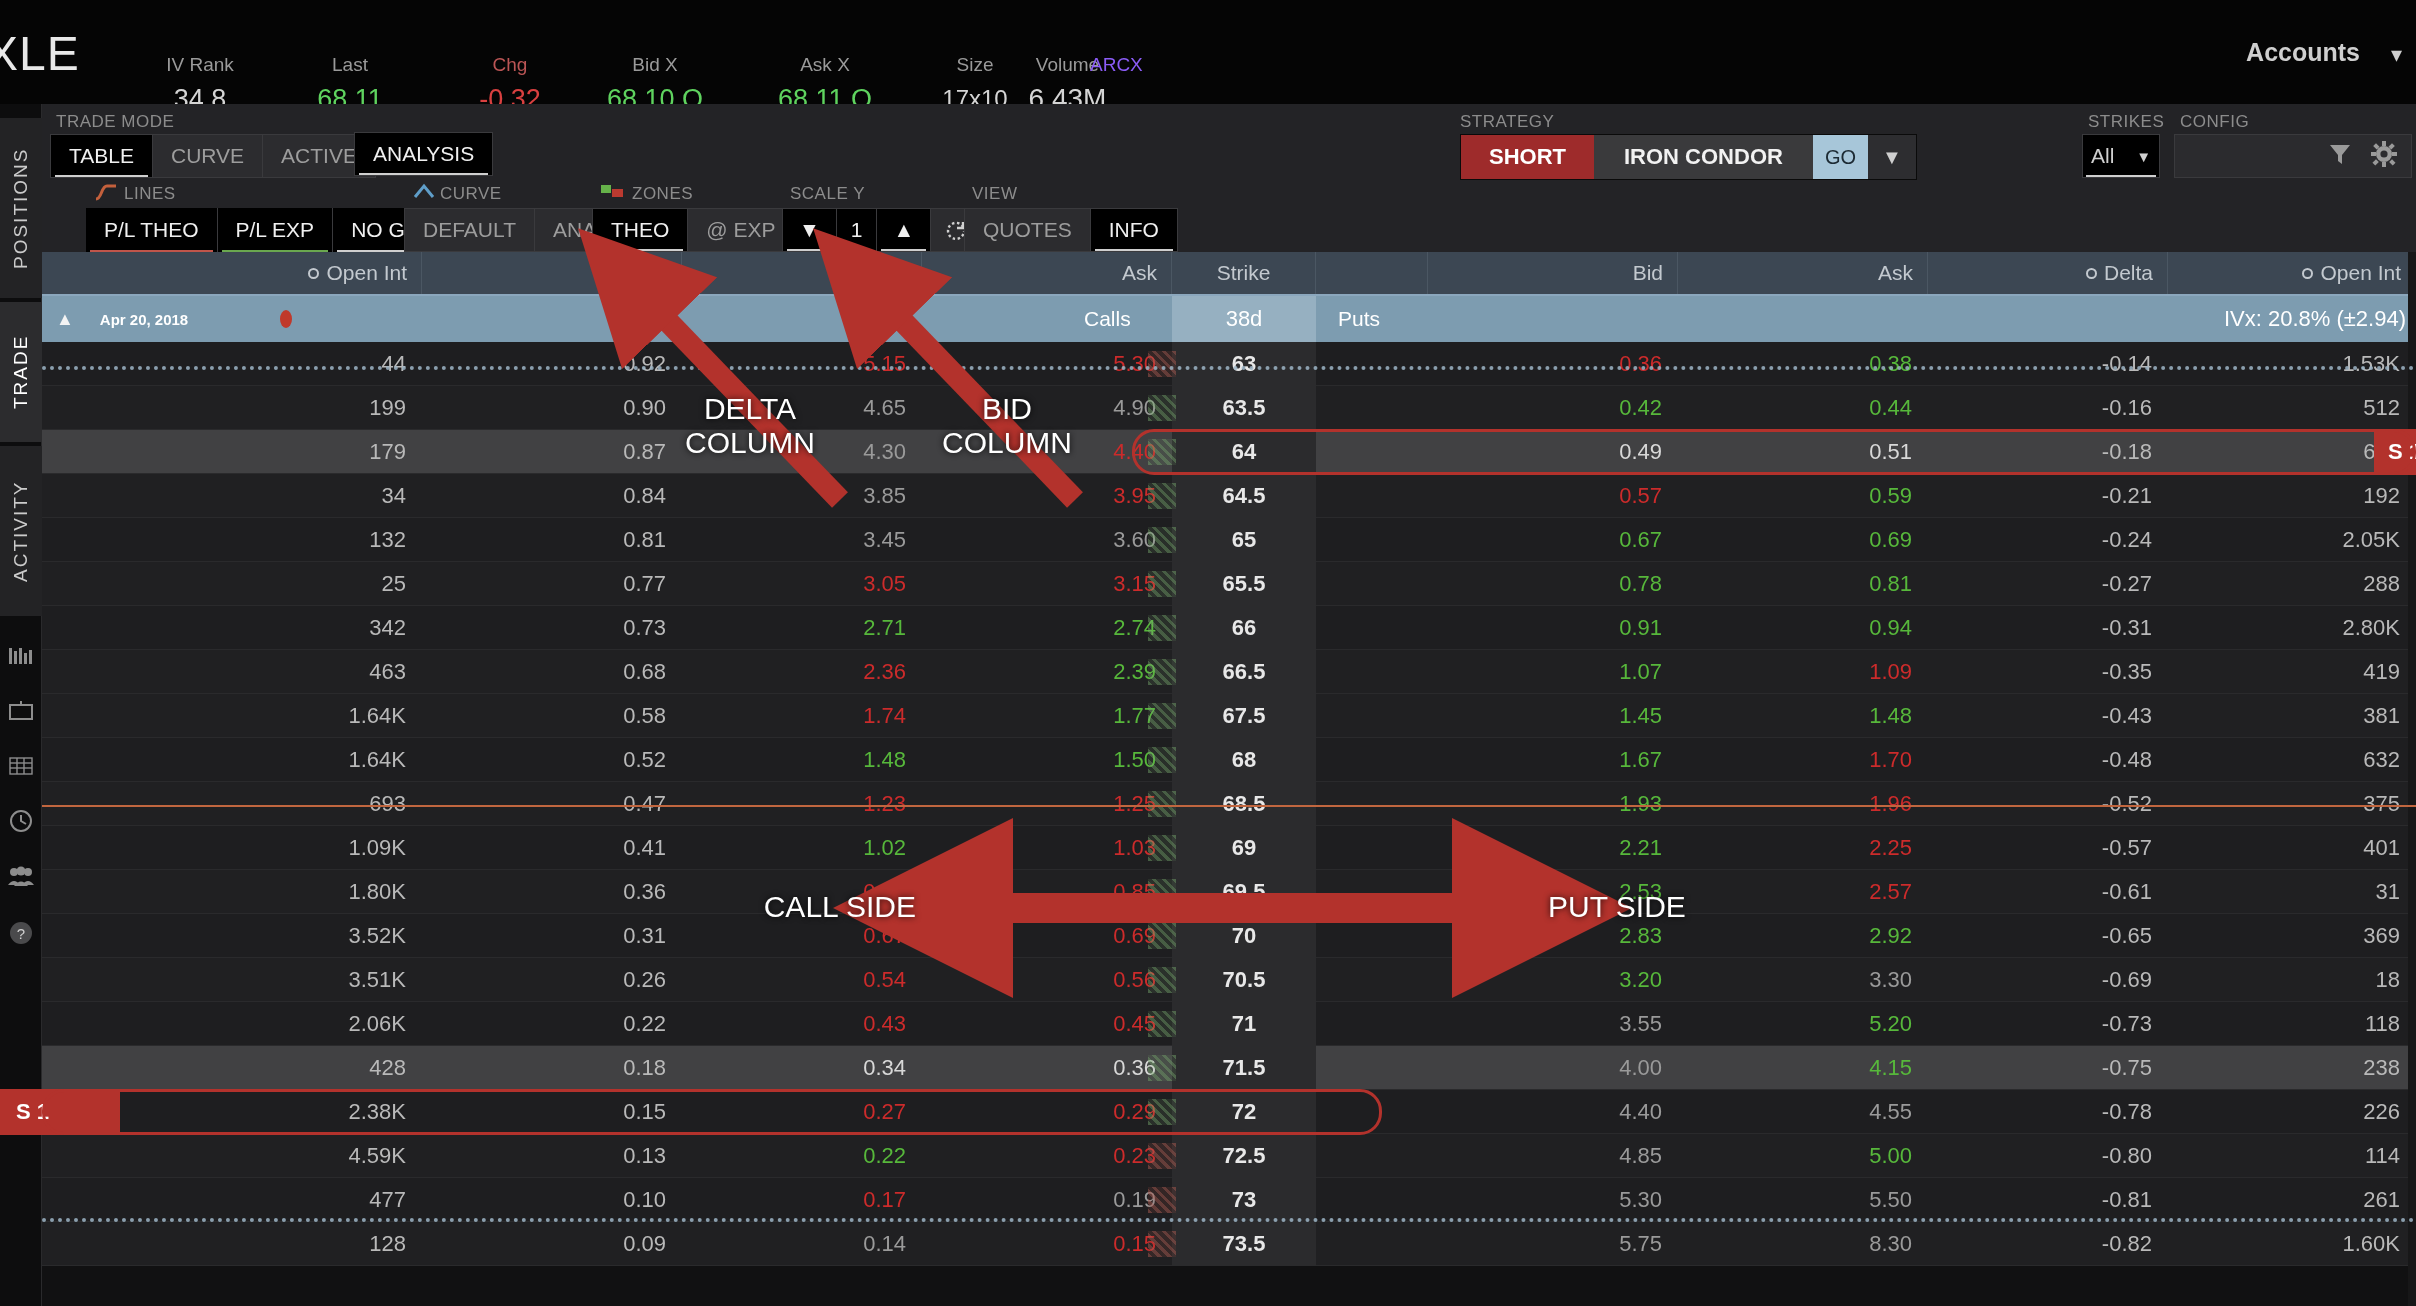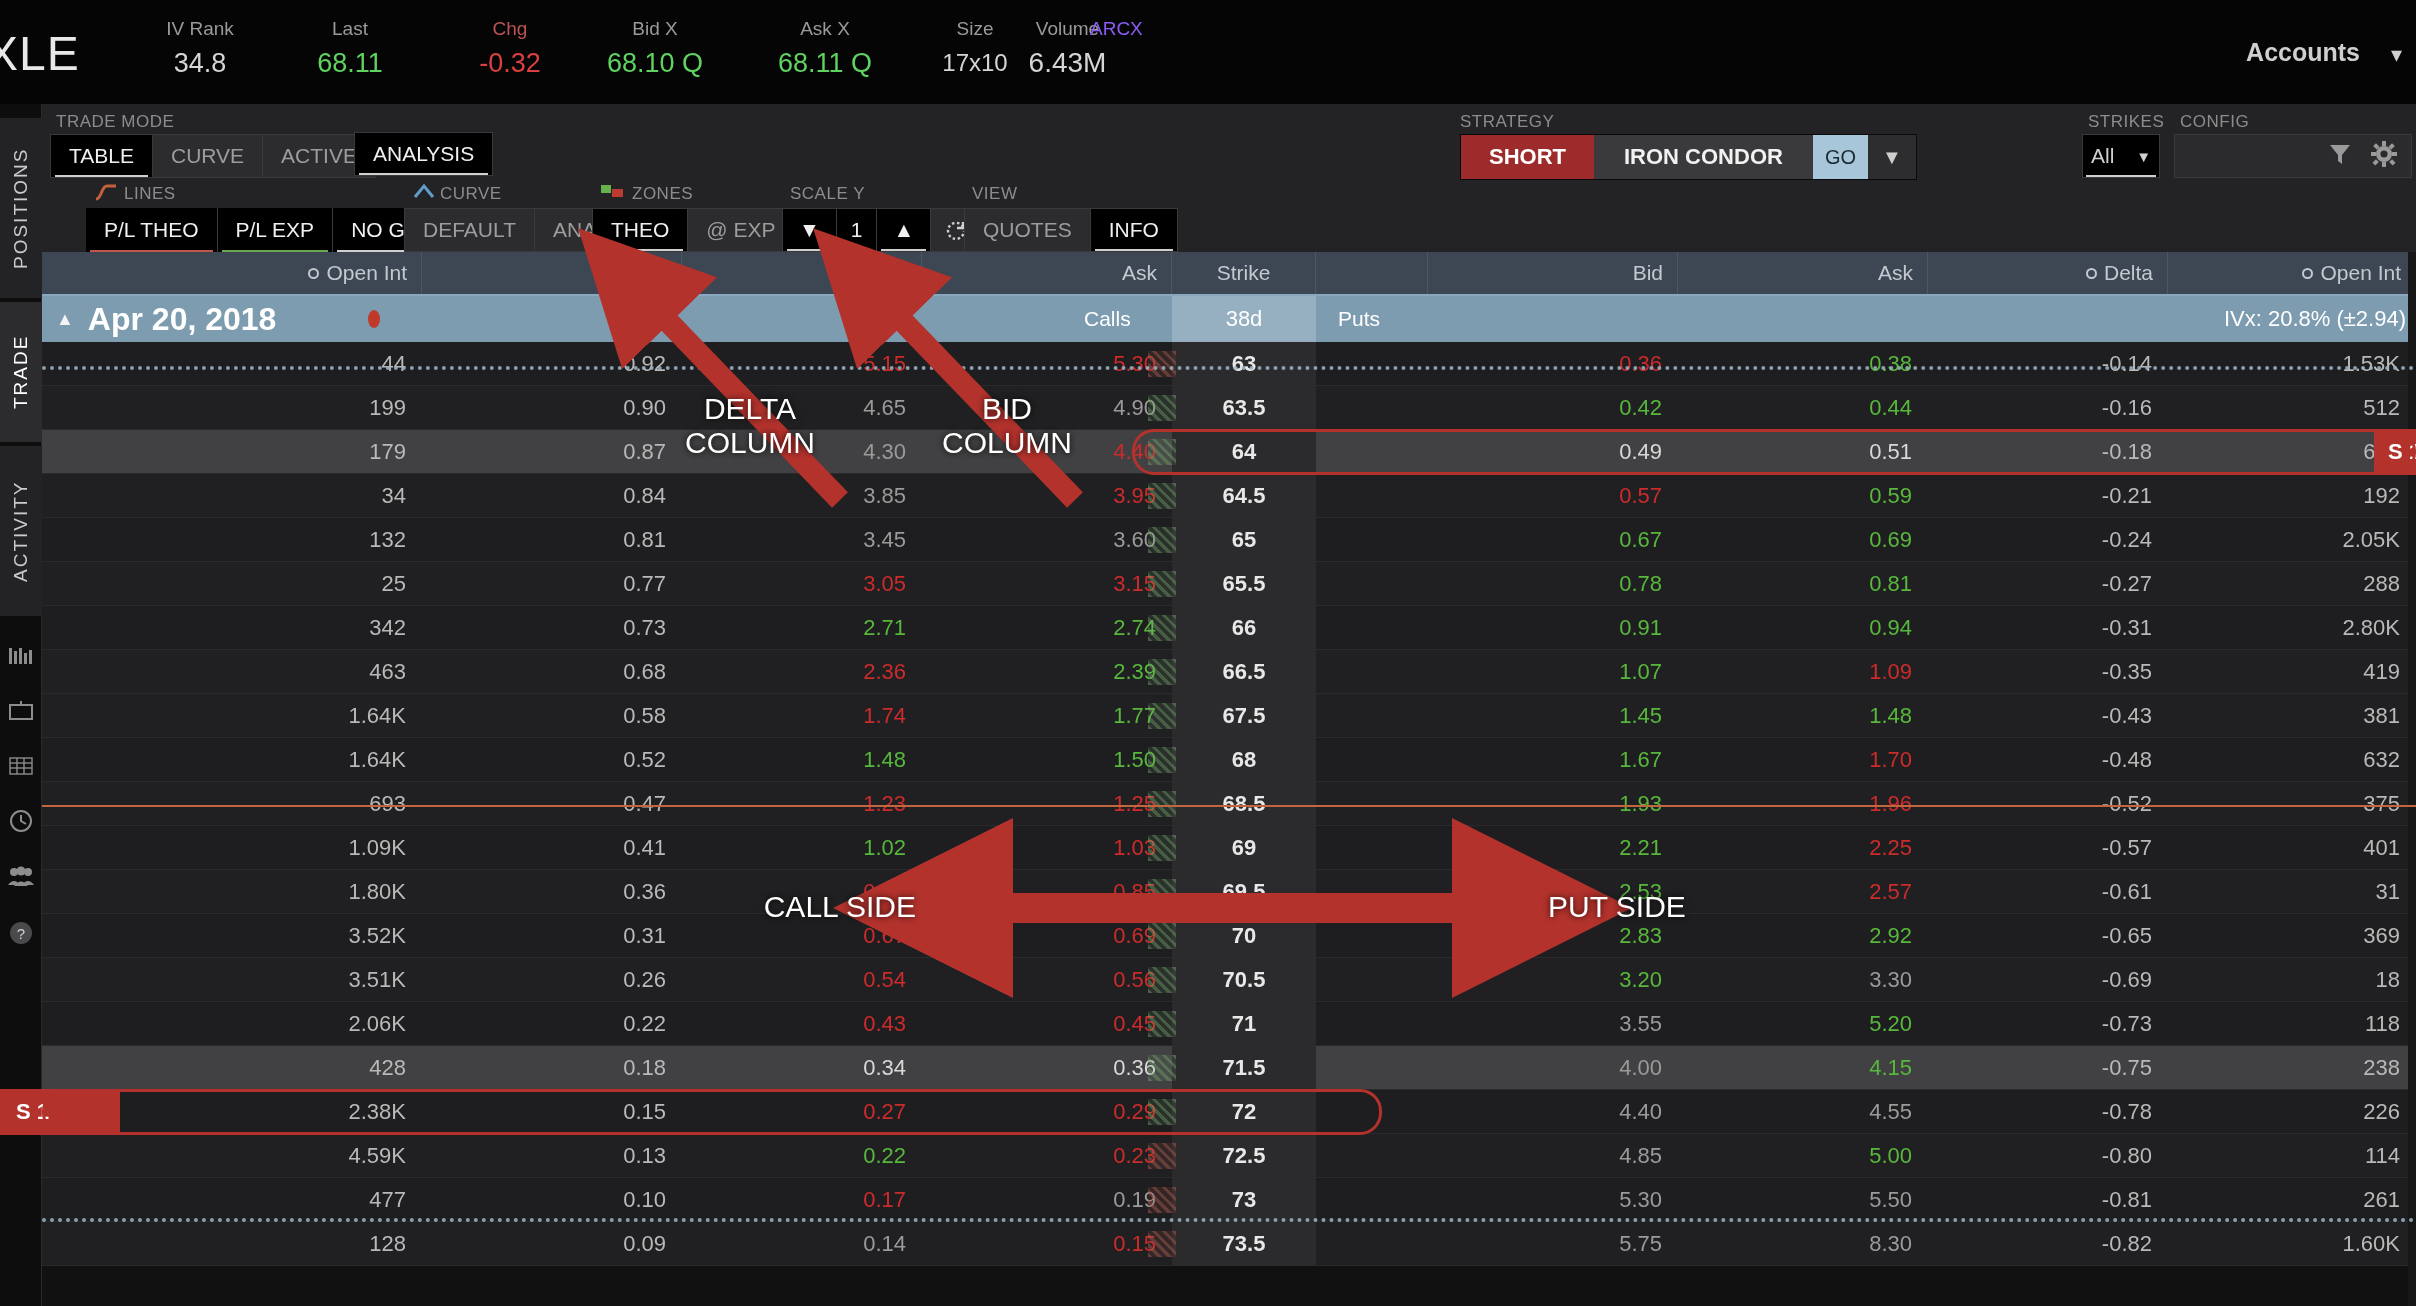--- a/index.html
+++ b/index.html
@@ -14,21 +14,21 @@
   
   .quotebar {
     position: absolute; top: 0; left: 0; width: 2416px; height: 104px;
     background: #050505;
   }
   .symbol {
     position: absolute; left: -14px; top: 26px;
     font-size: 48px; color: #e8e8e8; letter-spacing: 1px;
     font-weight: 400;
   }
-  .qfield { position: absolute; text-align: center; }
+  .qfield { position: absolute; text-align: center; margin-top: 36px; }
   .qlabel { font-size: 19px; color: #9a9a9a; display: block; line-height: 22px; }
   .qval { font-size: 27px; display: block; line-height: 34px; margin-top: 6px; color: #d5d5d5; }
   .qval.green { color: #5fd35f; }
   .qval.red { color: #d94040; }
   .qlabel.red { color: #b55; }
   .qlabel.blue { color: #8b5cf6; }
   .qdesc {
     position: absolute; left: 1096px; top: 44px;
     font-size: 26px; color: #f0f0f0; font-weight: bold; white-space: nowrap;
   }
@@ -136,21 +136,21 @@
   .dot-icon {
     display: inline-block; width: 11px; height: 11px; border-radius: 50%;
     border: 2px solid #c3c9cf; margin-right: 7px;
   }
 
   .exprow {
     display: flex; align-items: center; height: 46px;
     background: #7d9cb0; position: relative; color: #fff;
   }
   .exp-caret { margin-left: 14px; font-size: 18px; color: #f3f3f3; }
-  .exp-date { margin-left: 14px; font-size: 32px; font-weight: bold; }
+  .exp-date { margin-left: 26px; font-size: 15px; font-weight: bold; }
   .exp-mark {
     margin-left: 92px; width: 12px; height: 18px; background: #c0392b; border-radius: 50%;
   }
   .exp-calls { position: absolute; left: 1042px; font-size: 21px; }
   .exp-days {
     position: absolute; left: 1130px; width: 144px; text-align: center;
     font-size: 22px; background: #96b0c1; height: 46px; line-height: 46px;
   }
   .exp-puts { position: absolute; left: 1296px; font-size: 21px; }
   .exp-ivx { position: absolute; right: 10px; font-size: 22px; }

